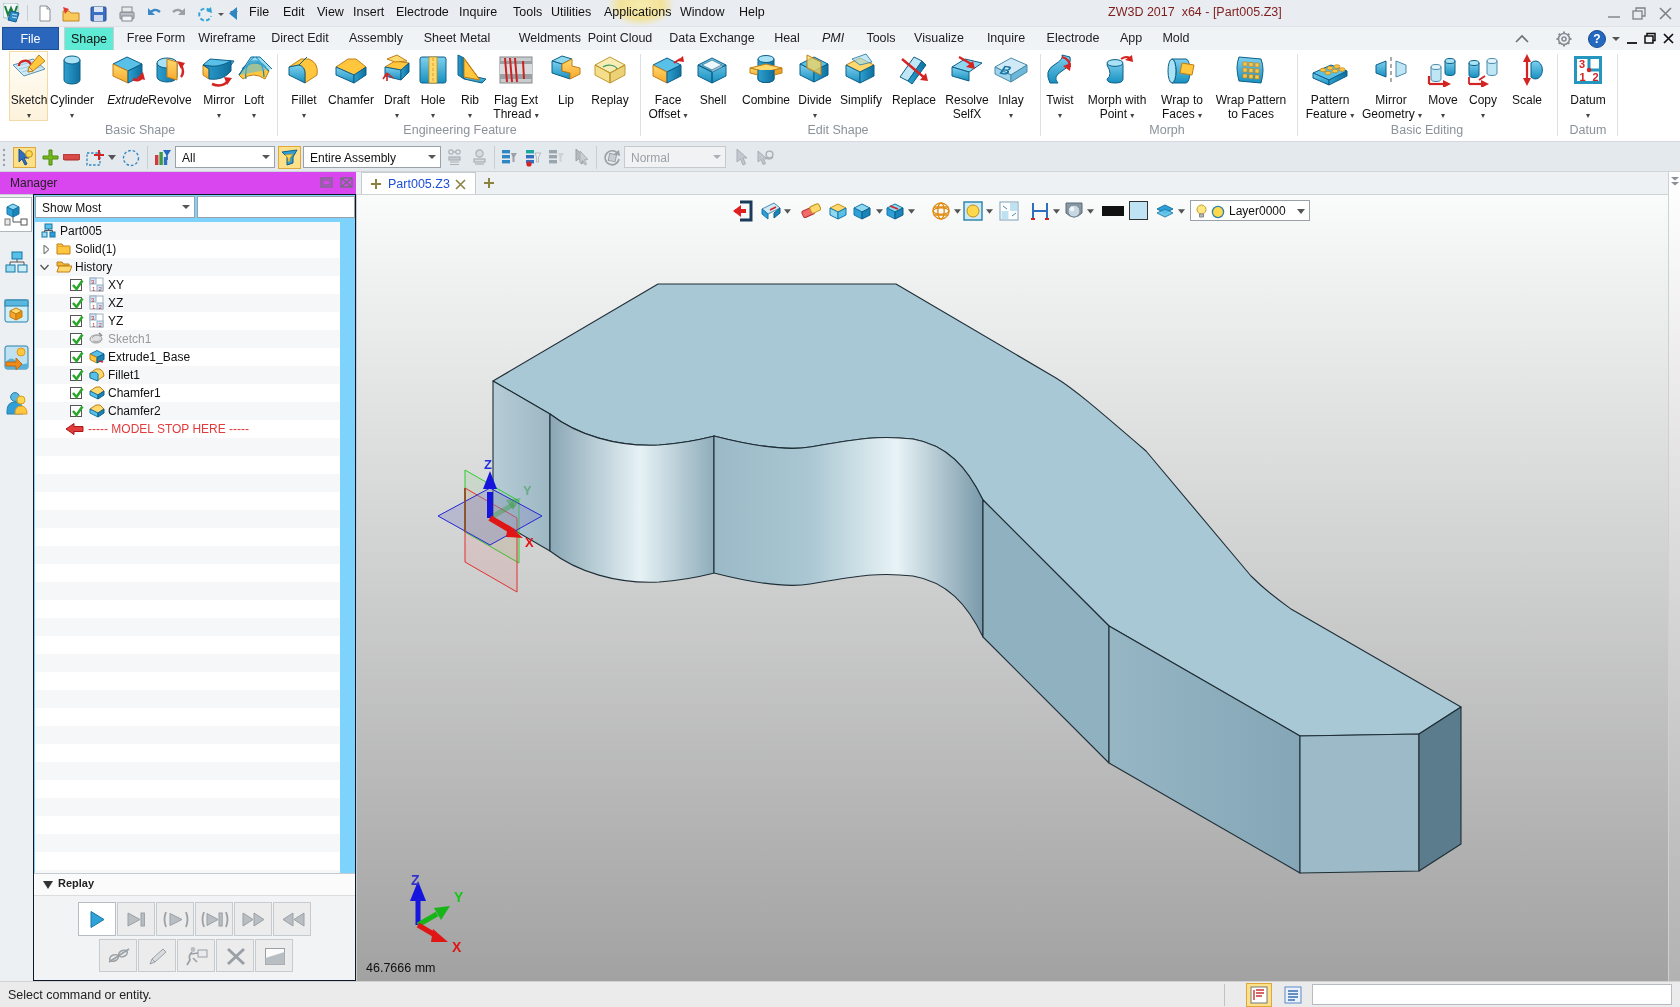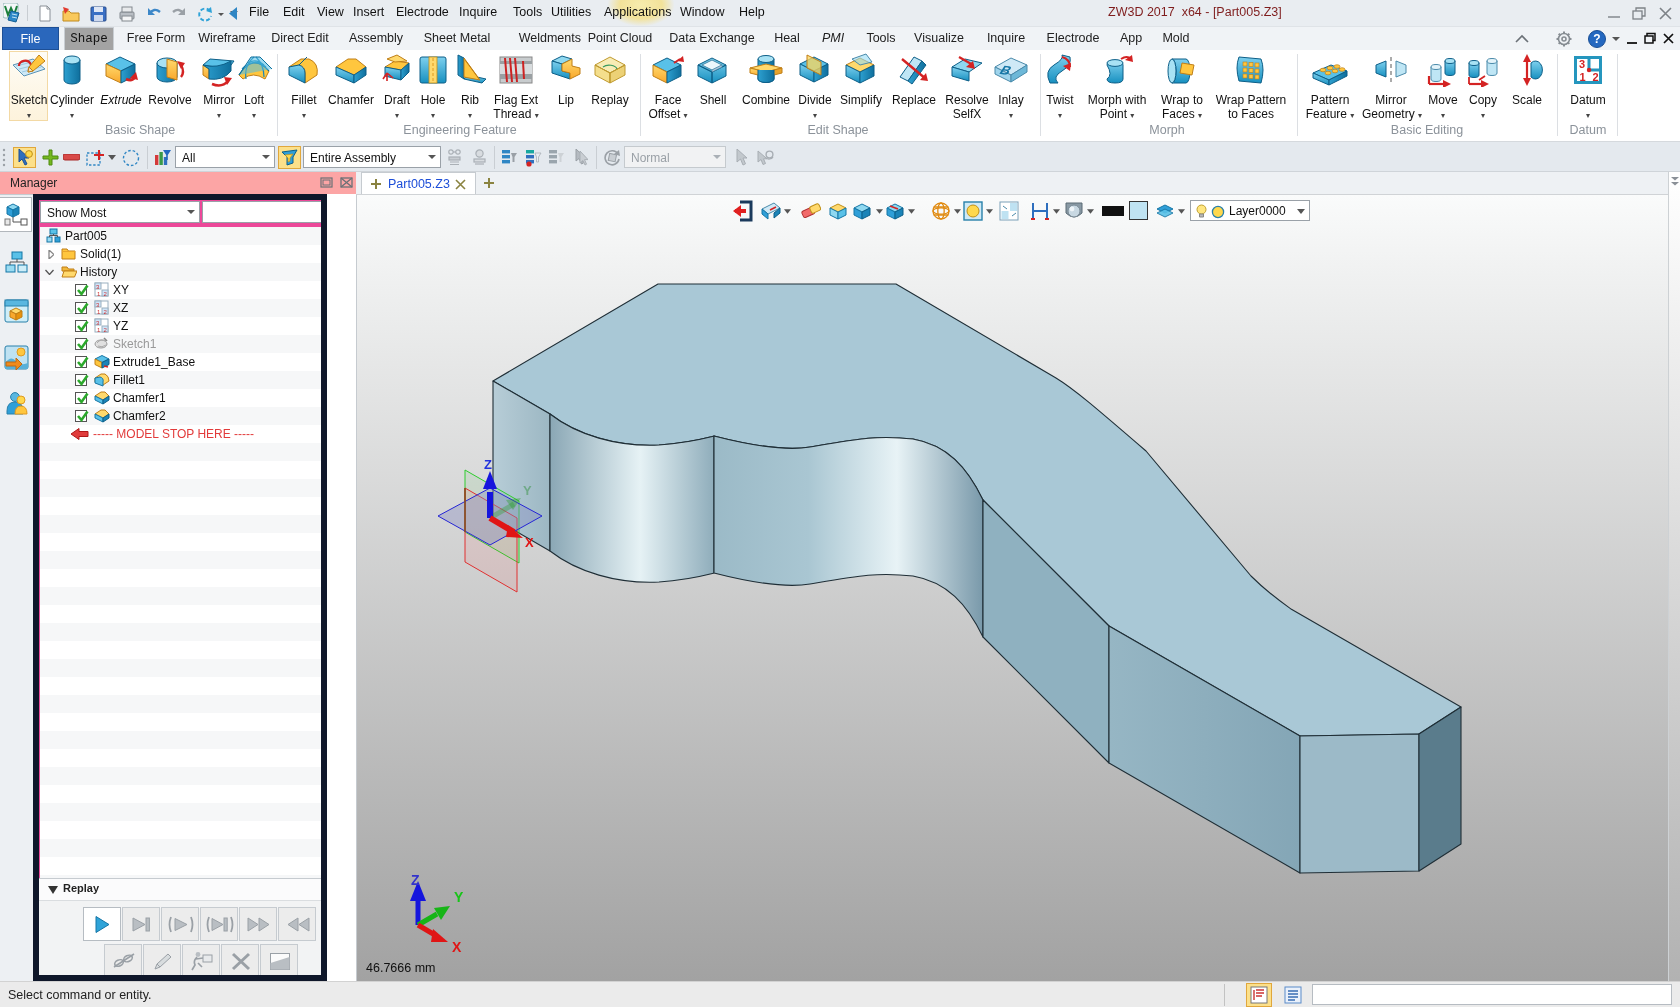--- a/index.html
+++ b/index.html
@@ -4,33 +4,33 @@
 <style>
 *{margin:0;padding:0;box-sizing:border-box;}
 html,body{width:1680px;height:1007px;overflow:hidden;font-family:"Liberation Sans",sans-serif;background:#fff;}
 .abs{position:absolute;}
 #titlebar{position:absolute;left:0;top:0;width:1680px;height:27px;background:#e9edf1;border-bottom:1px solid #dfe3e7;}
 .menu{position:absolute;top:5px;font-size:12.5px;color:#111;}
 #title-text{position:absolute;top:5px;left:1108px;font-size:12.5px;color:#7f1d1d;}
 #tabrow{position:absolute;left:0;top:27px;width:1680px;height:23px;background:#f0f3f6;}
 .rtab{position:absolute;top:0;height:23px;font-size:12.5px;color:#222;padding-top:4px;text-align:center;}
 #filetab{left:2px;width:57px;background:#2a67bc;color:#fff;border:1px solid #1d4f96;}
-#shapetab{background:#a3a3a3;border:1px solid #c9ced3;border-bottom:none;color:#111;font-family:Liberation Mono, monospace;}
+#shapetab{background:#5eead4;border:1px solid #c9ced3;border-bottom:none;color:#111;}
 #ribbon{position:absolute;left:0;top:50px;width:1680px;height:92px;background:#fff;border-bottom:1px solid #d5d9dd;}
 .rbtn{position:absolute;top:2px;text-align:center;}
 .rbtn .ric{margin:0 auto;}
 .rlab{position:absolute;top:41px;width:100%;text-align:center;font-size:12px;color:#111;white-space:nowrap;}
 .rlab2{position:absolute;top:55px;width:100%;text-align:center;font-size:12px;color:#111;white-space:nowrap;}
 .rarr{position:absolute;top:59px;width:100%;text-align:center;font-size:8px;color:#444;}
 .grplab{position:absolute;top:73px;font-size:12.5px;color:#8b929a;text-align:center;white-space:nowrap;}
 .gsep{position:absolute;top:4px;height:82px;width:1px;background:#dcdfe3;}
 #tb2{position:absolute;left:0;top:142px;width:1680px;height:30px;background:#e4e9ee;border-bottom:1px solid #cfd4d9;}
-#mgrhead{position:absolute;left:0;top:172px;width:356px;height:22px;background:#fca5a5;font-size:12px;color:#222;}
+#mgrhead{position:absolute;left:0;top:172px;width:356px;height:22px;background:#d946ef;font-size:12px;color:#222;}
 #mgrstrip{position:absolute;left:0;top:194px;width:33px;height:787px;background:#edf0f3;border-top:1px solid #c6cbd0;}
-#mgrpanel{position:absolute;left:33px;top:194px;width:294px;height:787px;background:#ec4899;border:6px solid #0f172a;}
+#mgrpanel{position:absolute;left:33px;top:194px;width:323px;height:787px;background:#7dd3fc;border:1px solid #0f172a;}
 #vptabs{position:absolute;left:356px;top:172px;width:1324px;height:22px;background:#eef1f4;}
 #vp{position:absolute;left:356px;top:194px;width:1312px;height:787px;overflow:hidden;background:linear-gradient(#fafbfb 0%,#f0f1f1 10%,#a2a2a2 100%);border-top:1px solid #d0d3d6;border-left:1px solid #c6cbd0;}
 #status{position:absolute;left:0;top:981px;width:1680px;height:26px;background:#ebebeb;border-top:1px solid #d2d2d2;font-size:12.5px;color:#222;}
 .combo{position:absolute;background:#fff;border:1px solid #9aa1a8;font-size:12px;color:#111;}
 .combo .car{position:absolute;right:4px;top:50%;margin-top:-2px;width:0;height:0;border-left:4px solid transparent;border-right:4px solid transparent;border-top:4px solid #555;}
 .treerow{position:absolute;left:1px;width:305px;height:18px;font-size:12px;color:#111;}
 .cb{position:absolute;width:12px;height:12px;border:1px solid #555;background:#fff;top:3px;}
 .cb svg{position:absolute;left:-1px;top:-2px;}
 </style>
 </head>
@@ -215,21 +215,21 @@
 <div class="rbtn" style="left:46px;width:52px;">
       <div class="ric" style="height:36px;display:flex;justify-content:center;align-items:center;">
         <svg width="34" height="34" viewBox="0 0 34 34">
 <path d="M9,7 v20 a8,4 0 0 0 16 0 v-20 z" fill="url(#blu2)" stroke="#0d5f88"></path>
 <ellipse cx="17" cy="7" rx="8" ry="4" fill="#a8e2f4" stroke="#0d5f88"></ellipse>
 </svg>
       </div>
       <div class="rlab">Cylinder</div>
       <div class="rarr">▾</div>
     </div>
-<div class="rbtn" style="left:92px;width:58px;font-style:italic;">
+<div class="rbtn" style="left:99px;width:58px;font-style:italic;">
       <div class="ric" style="height:36px;display:flex;justify-content:center;align-items:center;">
         <svg width="38" height="34" viewBox="0 0 38 34">
 <polygon points="4,11 18,4 33,11 19,18" fill="#59c1e8" stroke="#0d5f88"></polygon>
 <polygon points="4,11 19,18 19,30 4,23" fill="url(#yel)" stroke="#c07f17"></polygon>
 <polygon points="33,11 19,18 19,30 33,23" fill="url(#blu2)" stroke="#0d5f88"></polygon>
 <path d="M24,26 q6,3 9,-2" fill="none" stroke="#d42323" stroke-width="2.6"></path>
 <polygon points="34,19 36,27 28,25" fill="#d42323"></polygon>
 </svg>
       </div>
       <div class="rlab">Extrude</div>

